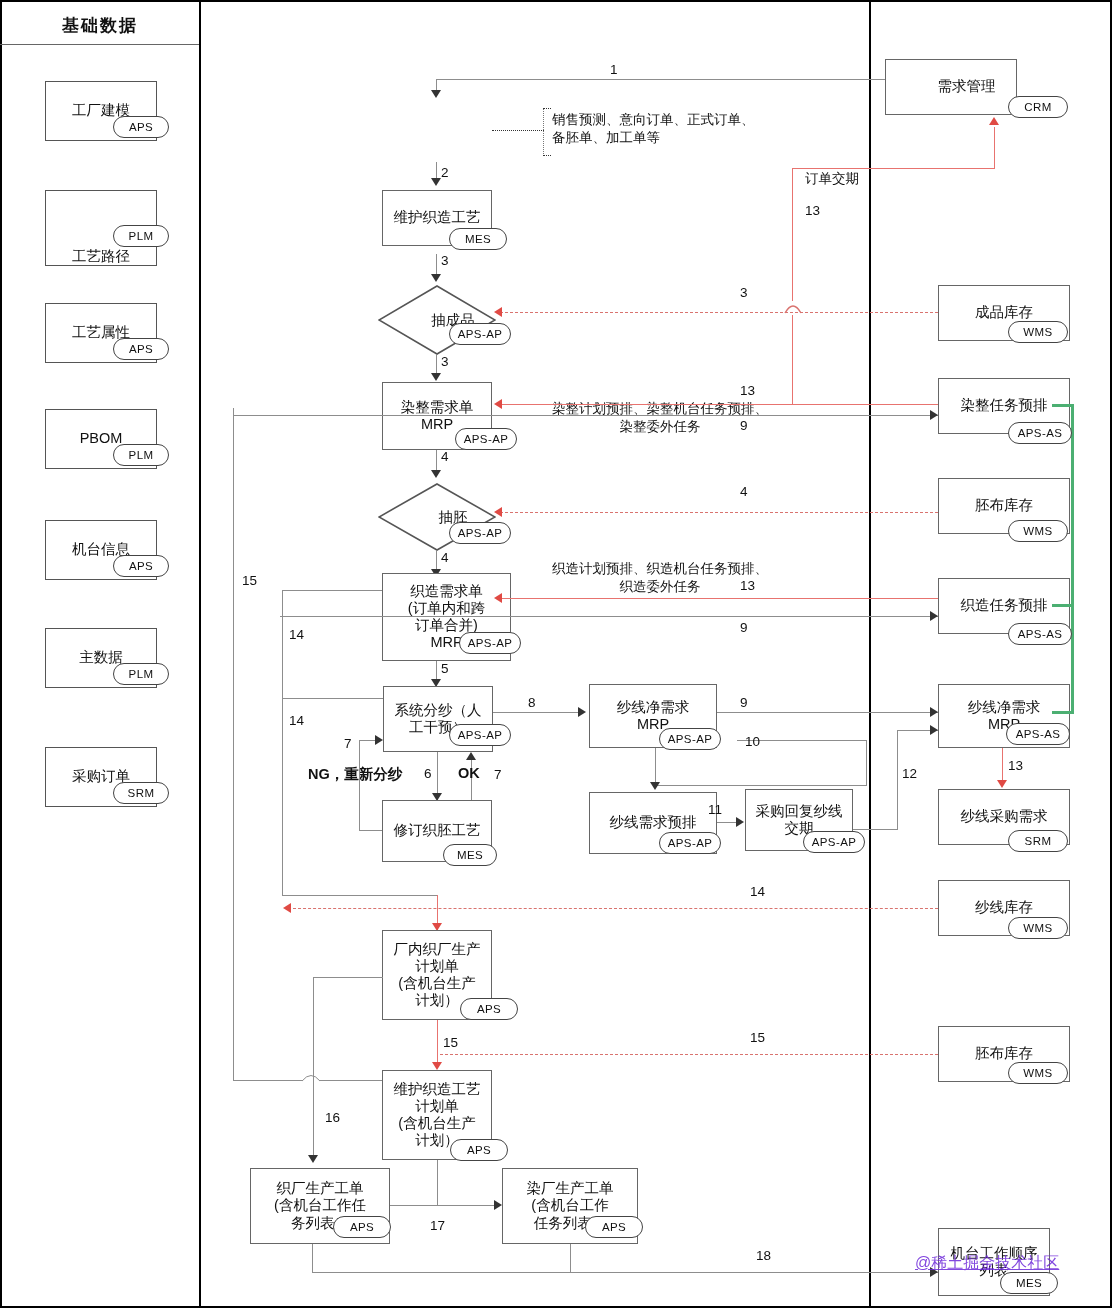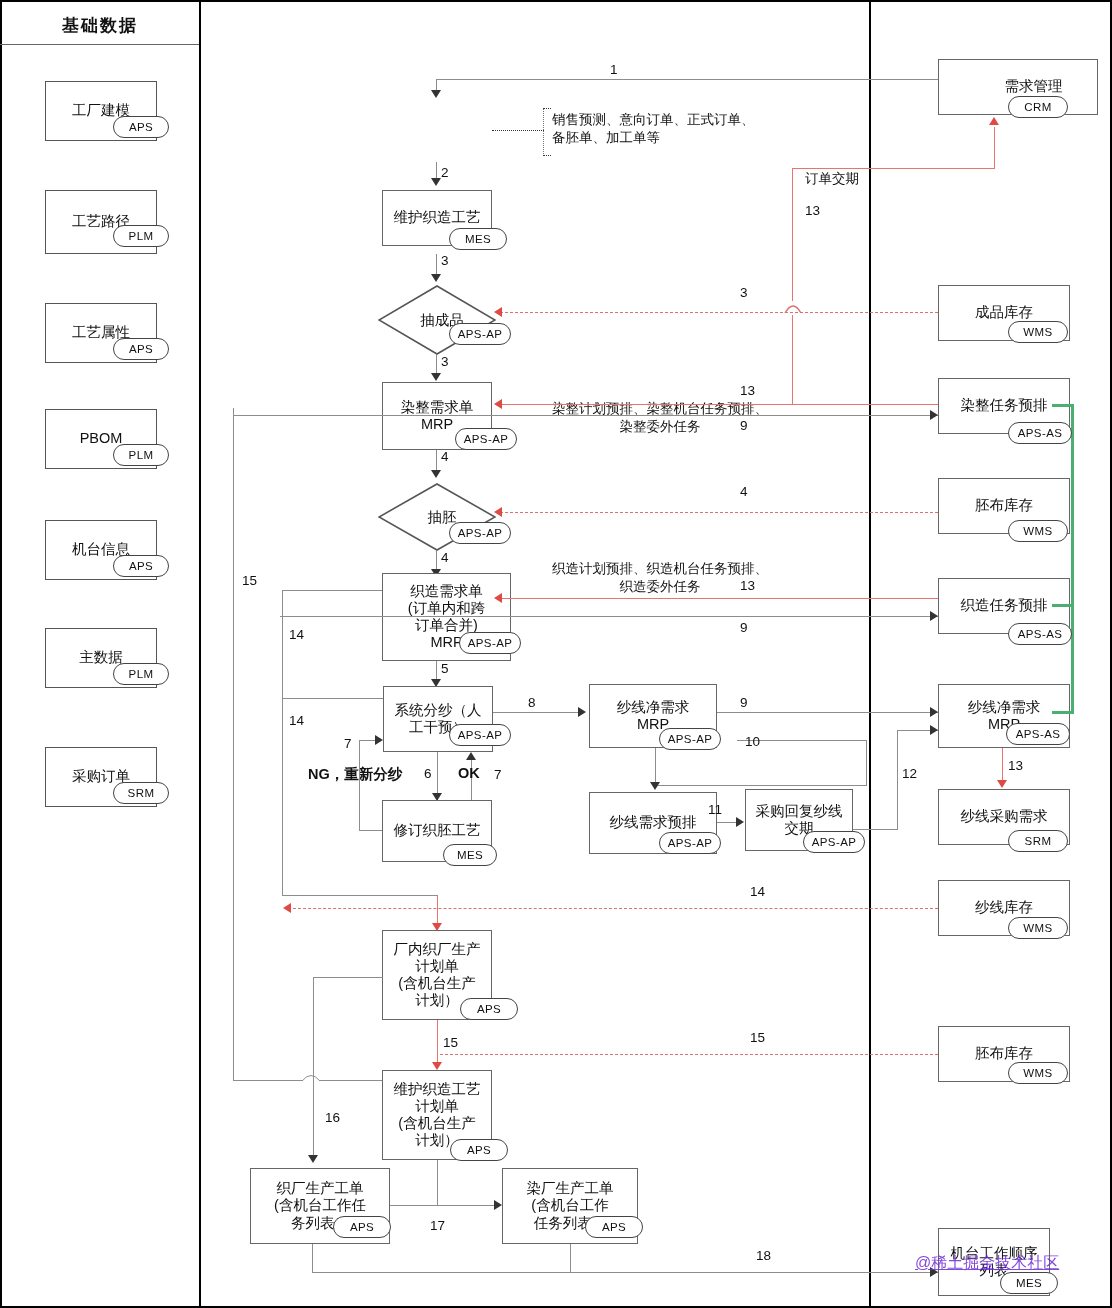--- a/index.html
+++ b/index.html
@@ -16,21 +16,21 @@
   
   .node{position:absolute;border:1.5px solid #555;background:#fff;box-sizing:border-box;
         display:flex;align-items:center;justify-content:center;}
   .node .label{font-size:14.5px;color:#111;text-align:center;line-height:1.18;
                white-space:pre-line;padding:0 2px;}
   .node.thick{border-color:#666;}
 
   
   .diamond{position:absolute;}
   .diamond .dshape{position:absolute;left:0;top:0;width:100%;height:100%;}
-  .diamond .dlabel{position:absolute;left:5px;top:0;width:100%;height:100%;
+  .diamond .dlabel{position:absolute;left:16px;top:0;width:100%;height:100%;
        display:flex;align-items:center;justify-content:center;font-size:14.5px;color:#111;text-align:center;}
 
   
   .pill{position:absolute;border:1.2px solid #444;border-radius:11px;background:#fff;
         height:22px;display:flex;align-items:center;justify-content:center;
         font-size:11.5px;color:#111;box-sizing:border-box;z-index:6;letter-spacing:.4px;}
 
   
   .ln{position:absolute;background:#8d8d8d;}
   .ln.v{width:1px;}
@@ -74,21 +74,21 @@
 
   <div class="col-title" style="left:0;top:14px;width:200px;">基础数据</div>
 
   <div class="node" style="left:45px;top:81px;width:112px;height:60px;">
     <div class="label">工厂建模</div>
   </div>
   <div class="pill" style="left:113px;top:116px;width:56px;">
     <span>APS</span>
   </div>
 
-  <div class="node" style="left:45px;top:190px;width:112px;height:64px;">
+  <div class="node" style="left:45px;top:190px;width:112px;height:76px;align-items:flex-end;">
     <div class="label">工艺路径</div>
   </div>
   <div class="pill" style="left:113px;top:225px;width:56px;">
     <span>PLM</span>
   </div>
 
   <div class="node" style="left:45px;top:303px;width:112px;height:60px;">
     <div class="label">工艺属性</div>
   </div>
   <div class="pill" style="left:113px;top:338px;width:56px;">
@@ -394,21 +394,21 @@
   <div class="pill" style="left:585px;top:1216px;width:58px;">
     <span>APS</span>
   </div>
 
   <div class="ln v" style="left:312px;top:1244px;height:29px;"></div>
   <div class="ln v" style="left:570px;top:1244px;height:29px;"></div>
   <div class="ln h" style="left:312px;top:1272px;width:626px;"></div>
   <div class="ar right" style="left:930px;top:1267px;"></div>
   <div class="num" style="left:756px;top:1248px;">18</div>
 
-  <div class="node thick" style="left:938px;top:59px;width:160px;height:56px;padding-left:31px;">
+  <div class="node thick" style="left:885px;top:59px;width:132px;height:56px;padding-left:31px;">
     <div class="label">需求管理</div>
   </div>
   <div class="pill" style="left:1008px;top:96px;width:60px;">
     <span>CRM</span>
   </div>
 
   <div class="ln v red" style="left:994px;top:127px;height:42px;"></div>
   <div class="ar rup" style="left:989px;top:117px;"></div>
   <div class="ln h red" style="left:792px;top:168px;width:203px;"></div>
   <div class="ln v red" style="left:792px;top:168px;height:133px;"></div>

